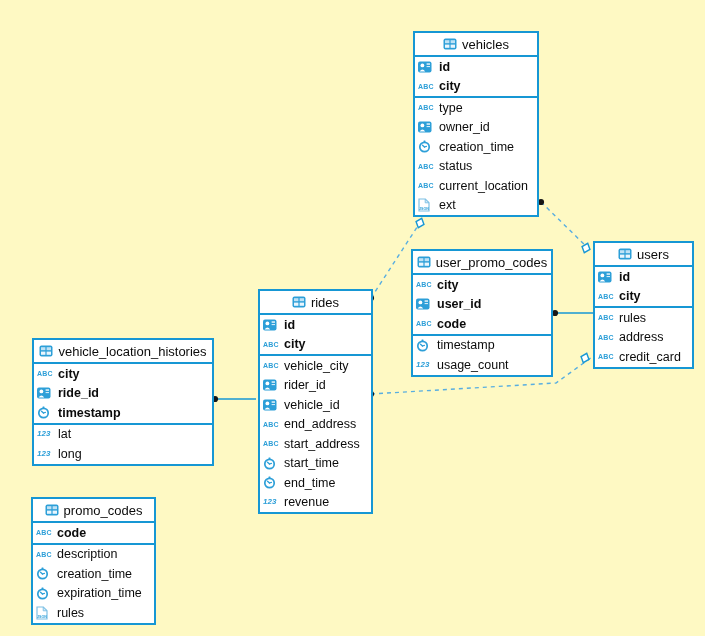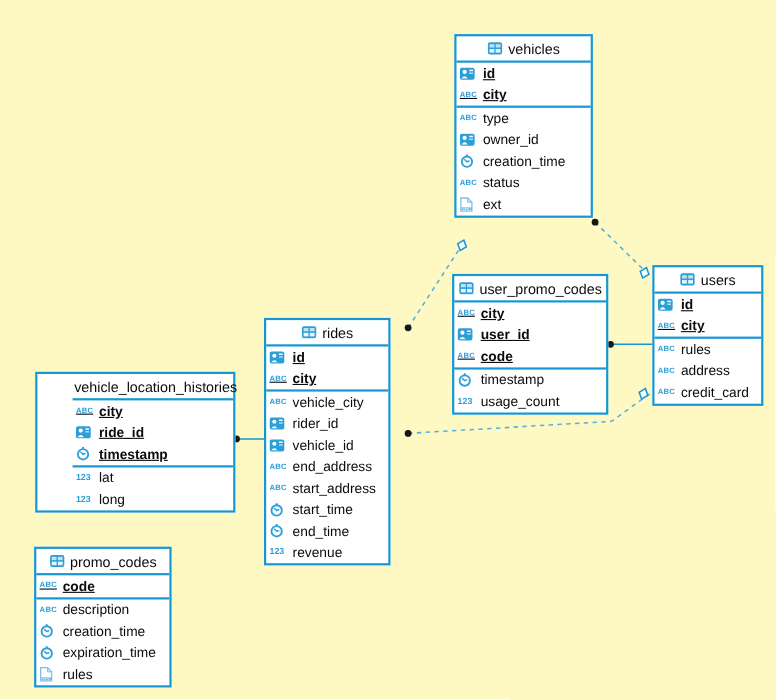--- a/index.html
+++ b/index.html
@@ -14,24 +14,24 @@
   }
   .tbl-hdr{
     height:22px;border-bottom:2px solid #1697d4;display:flex;align-items:center;
     justify-content:center;gap:5px;font-size:13px;white-space:nowrap;
   }
   .grp-pk{border-bottom:2px solid #1697d4;}
   .col-row{
     height:19.5px;display:flex;align-items:center;gap:4px;padding-left:3px;
     font-size:12.5px;white-space:nowrap;
   }
-  .col-row.pk{font-weight:700;text-decoration:underline;}
+  .col-row.pk{font-weight:700;}
   .ficon{width:17px;min-width:17px;display:flex;align-items:center;justify-content:flex-start;}
   .abc{color:#2d9fd8;font-size:7px;font-weight:800;letter-spacing:.2px;line-height:1;}
-  .num{color:#2d9fd8;font-size:8px;font-weight:700;line-height:1;}
+  .num{color:#2d9fd8;font-size:8px;font-weight:700;line-height:1;font-style:italic;}
   svg{display:block;}
 </style>
 </head>
 <body>
 
 <div id="canvas">
   <svg id="edges" viewBox="0 0 705 636" xmlns="http://www.w3.org/2000/svg">
       <g>
         <polyline points="371,298 423,218" fill="none" stroke="#58aee0" stroke-width="1.4" stroke-dasharray="4,4"></polyline>
         <polygon points="420,218 424.2,223 420,228 415.8,223" fill="#ffffff" stroke="#1697d4" stroke-width="1.4" transform="rotate(20 420 223)"></polygon>
@@ -118,20 +118,26 @@
           <span>creation_time</span>
         </div>
         <div class="col-row">
           <span class="ficon">
             <span class="abc">ABC</span>
           </span>
           <span>status</span>
         </div>
         <div class="col-row">
           <span class="ficon">
+            <span class="abc">ABC</span>
+          </span>
+          <span>current_location</span>
+        </div>
+        <div class="col-row">
+          <span class="ficon">
             <svg width="12" height="14" viewBox="0 0 12 14">
       <path d="M1 1 h6.2 l3.8 3.8 V13 H1 z" fill="#ffffff" stroke="#7cc0e4" stroke-width="1.2"></path>
       <path d="M7.2 1 l3.8 3.8 H7.2 z" fill="#cfe9f7" stroke="#7cc0e4" stroke-width="0.9"></path>
       <text x="5.9" y="12" font-size="3.6" font-weight="bold" fill="#2d9fd8" text-anchor="middle" font-family="Liberation Sans, sans-serif">JSON</text>
             </svg>
           </span>
           <span>ext</span>
         </div>
       </div>
     </div>
@@ -237,21 +243,21 @@
           <span>address</span>
         </div>
         <div class="col-row">
           <span class="ficon">
             <span class="abc">ABC</span>
           </span>
           <span>credit_card</span>
         </div>
       </div>
     </div>
-    <div class="tbl" style="left: 240px; top: 289px; width: 115px;">
+    <div class="tbl" style="left: 258px; top: 289px; width: 115px;">
       <div class="tbl-hdr">
         <svg width="14" height="12" viewBox="0 0 14 12">
       <rect x="0.5" y="0.5" width="13" height="11" rx="2" fill="#2d9fd8"></rect>
       <rect x="2" y="2.2" width="4.4" height="3" fill="#bfe2f5"></rect>
       <rect x="7.6" y="2.2" width="4.4" height="3" fill="#bfe2f5"></rect>
       <rect x="2" y="6.6" width="4.4" height="3.2" fill="#eaf6fd"></rect>
       <rect x="7.6" y="6.6" width="4.4" height="3.2" fill="#eaf6fd"></rect>
         </svg>
         <span>rides</span>
       </div>
@@ -341,21 +347,21 @@
           <span>end_time</span>
         </div>
         <div class="col-row">
           <span class="ficon">
             <span class="num">123</span>
           </span>
           <span>revenue</span>
         </div>
       </div>
     </div>
-    <div class="tbl" style="left: 32px; top: 338px; width: 182px; padding-left: 32px;">
+    <div class="tbl" style="left: 32px; top: 338px; width: 182px;">
       <div class="tbl-hdr">
         <svg width="14" height="12" viewBox="0 0 14 12">
       <rect x="0.5" y="0.5" width="13" height="11" rx="2" fill="#2d9fd8"></rect>
       <rect x="2" y="2.2" width="4.4" height="3" fill="#bfe2f5"></rect>
       <rect x="7.6" y="2.2" width="4.4" height="3" fill="#bfe2f5"></rect>
       <rect x="2" y="6.6" width="4.4" height="3.2" fill="#eaf6fd"></rect>
       <rect x="7.6" y="6.6" width="4.4" height="3.2" fill="#eaf6fd"></rect>
         </svg>
         <span>vehicle_location_histories</span>
       </div>

